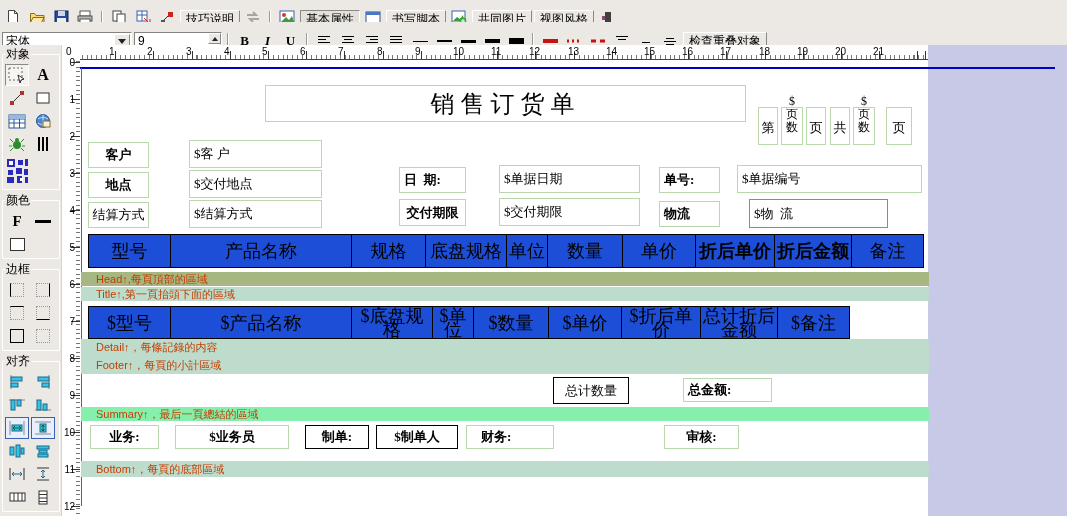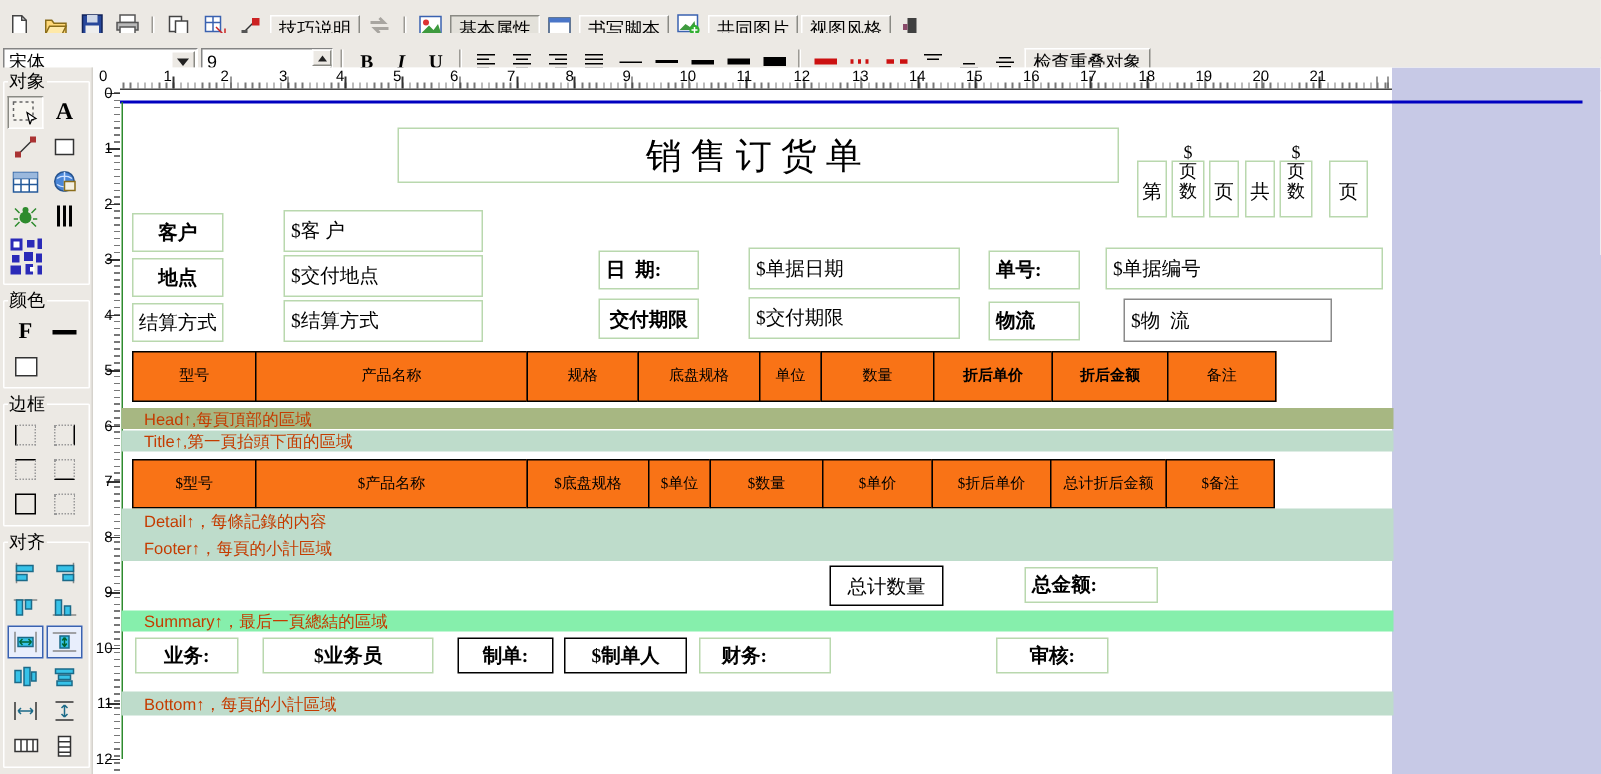--- a/index.html
+++ b/index.html
@@ -79,22 +79,22 @@
   .kbox { position:absolute; border:1px solid #000; background:#fff; font-size:13px;
     display:flex; align-items:center; justify-content:center; color:#000000; }
   .xbox { position:absolute; border:1px solid #8a8a8a; background:#fff; font-size:13px;
     display:flex; align-items:center; justify-content:center; color:#000; }
   .lal { justify-content:flex-start; padding-left:4px; }
   .bold { font-weight:bold; }
   .band { position:absolute; left:19px; width:848px; font-size:11px; color:#c43c00;
     display:flex; align-items:center; padding-left:15px;
     font-family:"Liberation Sans",sans-serif; }
   .trow { position:absolute; left:26px; display:flex; padding-left:1px; }
-  .tcell { border:1px solid #000; margin-left:-1px; background:#f97316; font-size:10px;
-    display:flex; align-items:center; justify-content:center; text-align:left;
+  .tcell { border:1px solid #000; margin-left:-1px; background:#1d4ed8; font-size:18px;
+    display:flex; align-items:center; justify-content:center; text-align:center;
     line-height:14px; height:100%; }
   .pgcell { position:absolute; border:1px solid #b9d8ae; background:#fff; font-size:13px;
     display:flex; align-items:flex-end; justify-content:center; padding-bottom:7px; }
   .pgtall { position:absolute; border:1px solid #b9d8ae; background:#fff; }
   .pgtall span { position:absolute; left:0; right:0; top:-13px; text-align:center;
     font-size:12px; line-height:13px; white-space:pre-line; }
 </style>
 </head>
 <body>
 
@@ -510,20 +510,21 @@
   <div class="gbox rpt bold lal" style="left:597px;top:156px;width:61px;height:26px">物流</div>
   <div class="xbox rpt lal" style="left:687px;top:154px;width:139px;height:29px;white-space:pre">$物  流</div>
 
   <div class="trow" style="top:189px;height:34px">
     <div class="tcell" style="width:83px">型号</div>
     <div class="tcell" style="width:182px">产品名称</div>
     <div class="tcell" style="width:75px">规格</div>
     <div class="tcell" style="width:82px">底盘规格</div>
     <div class="tcell" style="width:42px">单位</div>
     <div class="tcell" style="width:76px">数量</div>
+    <div class="tcell" style="width:74px">单价</div>
     <div class="tcell bold" style="width:80px">折后单价</div>
     <div class="tcell bold" style="width:78px">折后金额</div>
     <div class="tcell" style="width:73px">备注</div>
   </div>
 
   <div class="band" style="top:227px;height:14px;background:#a7b782">
       <span>Head↑,每頁頂部的區域</span>
     </div>
   <div class="band" style="top:242px;height:14px;background:#bedccb">
       <span>Title↑,第一頁抬頭下面的區域</span>
@@ -556,21 +557,21 @@
     </div>
 
   <div class="gbox rpt bold" style="left:28px;top:380px;width:69px;height:24px">业务:</div>
   <div class="gbox rpt bold" style="left:113px;top:380px;width:114px;height:24px">$业务员</div>
   <div class="kbox rpt bold" style="left:243px;top:380px;width:64px;height:24px">制单:</div>
   <div class="kbox rpt bold" style="left:314px;top:380px;width:82px;height:24px">$制单人</div>
   <div class="gbox rpt bold lal" style="left:404px;top:380px;width:88px;height:24px;padding-left:14px">财务:</div>
   <div class="gbox rpt bold" style="left:602px;top:380px;width:75px;height:24px">审核:</div>
 
   <div class="band" style="top:416px;height:16px;background:#bedccb">
-      <span>Bottom↑，每頁的小計區域</span>
+      <span>Bottom↑，每頁的底部區域</span>
     </div>
 <span class="hnum" style="left: 4px;">0</span>
     <span class="hnum" style="left: 47px;">1</span>
     <span class="hnum" style="left: 85px;">2</span>
     <span class="hnum" style="left: 124px;">3</span>
     <span class="hnum" style="left: 162px;">4</span>
     <span class="hnum" style="left: 200px;">5</span>
     <span class="hnum" style="left: 238px;">6</span>
     <span class="hnum" style="left: 276px;">7</span>
     <span class="hnum" style="left: 315px;">8</span>

